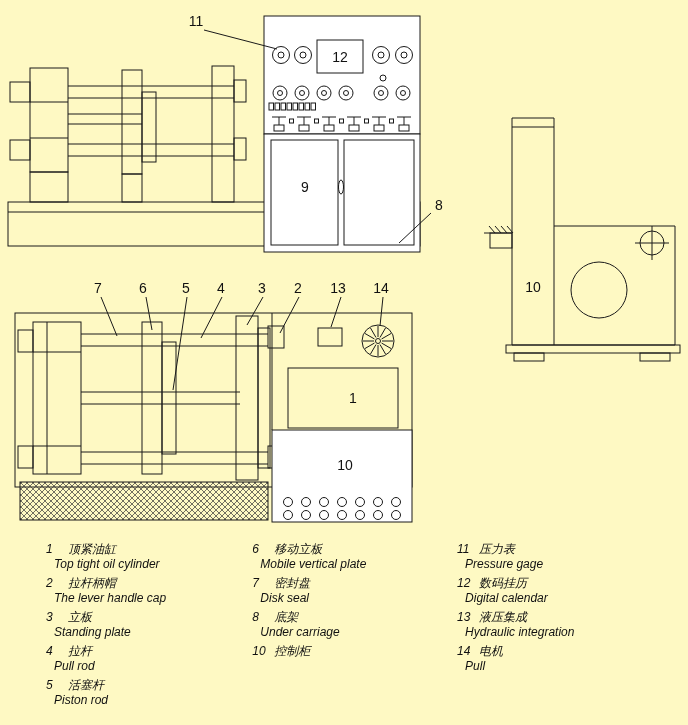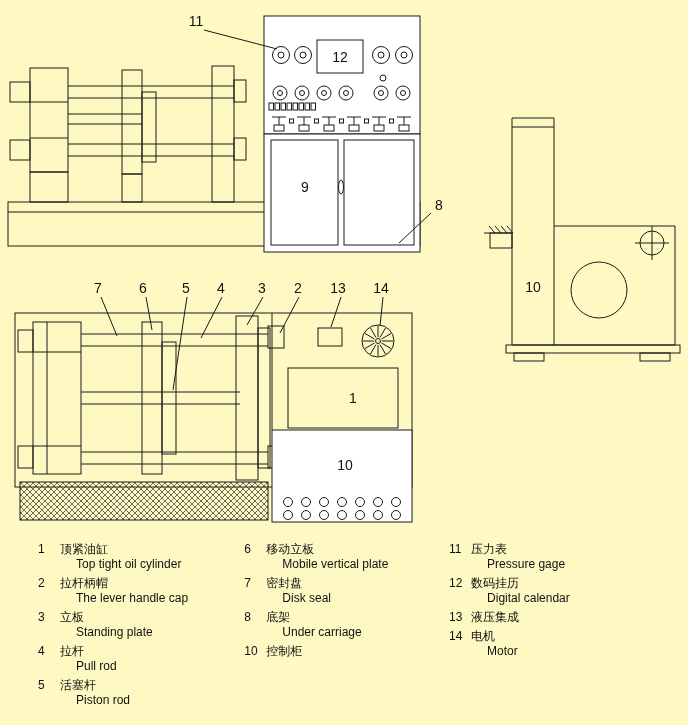--- a/index.html
+++ b/index.html
@@ -8,27 +8,27 @@
     width:688px; height:725px;
     font-family:"Liberation Sans","DejaVu Sans",sans-serif;
     color:#111;
   }
   .stage { position:relative; width:688px; height:725px; background:#fef9c3; overflow:hidden; }
   svg.diagram { position:absolute; top:0; left:0; display:block; }
   svg.diagram text {
     font-family:"Liberation Sans","DejaVu Sans",sans-serif;
     fill:#111; stroke:none;
   }
-  .legend { position:absolute; top:542px; left:0; width:576px; display:flex; }
+  .legend { position:absolute; top:542px; left:8px; width:576px; display:flex;font-style:italic; }
   .legend-col1 { width:245px; padding-left:38px; }
   .legend-col2 { width:245px; padding-left:40px; }
   .legend-col3 { width:198px; padding-left:40px; }
   .legend-item { margin-bottom:4px; font-size:12px; line-height:15px; white-space:nowrap; }
   .legend-item .num { display:inline-block; width:22px; }
-  .legend-item .en { margin-left:38px; }
+  .legend-item .en { margin-left:8px; }
 </style>
 </head>
 <body>
 
 <div class="stage">
 
   <svg class="diagram" width="688" height="542" viewBox="0 0 688 542">
     <defs>
       <pattern id="xhatch" width="6" height="6" patternUnits="userSpaceOnUse">
         <path d="M0,6 L6,0 M0,0 L6,6" stroke="#333" stroke-width="0.7"></path>
@@ -300,21 +300,22 @@
       <div class="legend-item">
         <div class="l1"><span class="num">11</span><span class="zh">压力表</span></div>
         <div class="en">Pressure gage</div>
       </div>
       <div class="legend-item">
         <div class="l1"><span class="num">12</span><span class="zh">数码挂历</span></div>
         <div class="en">Digital calendar</div>
       </div>
       <div class="legend-item">
         <div class="l1"><span class="num">13</span><span class="zh">液压集成</span></div>
+        <div class="en">Hydraulic integration</div>
       </div>
       <div class="legend-item">
         <div class="l1"><span class="num">14</span><span class="zh">电机</span></div>
-        <div class="en">Motor</div>
+        <div class="en">Pull</div>
       </div>
     </div>
   </div>
 
 </div>
 
 </body></html>

